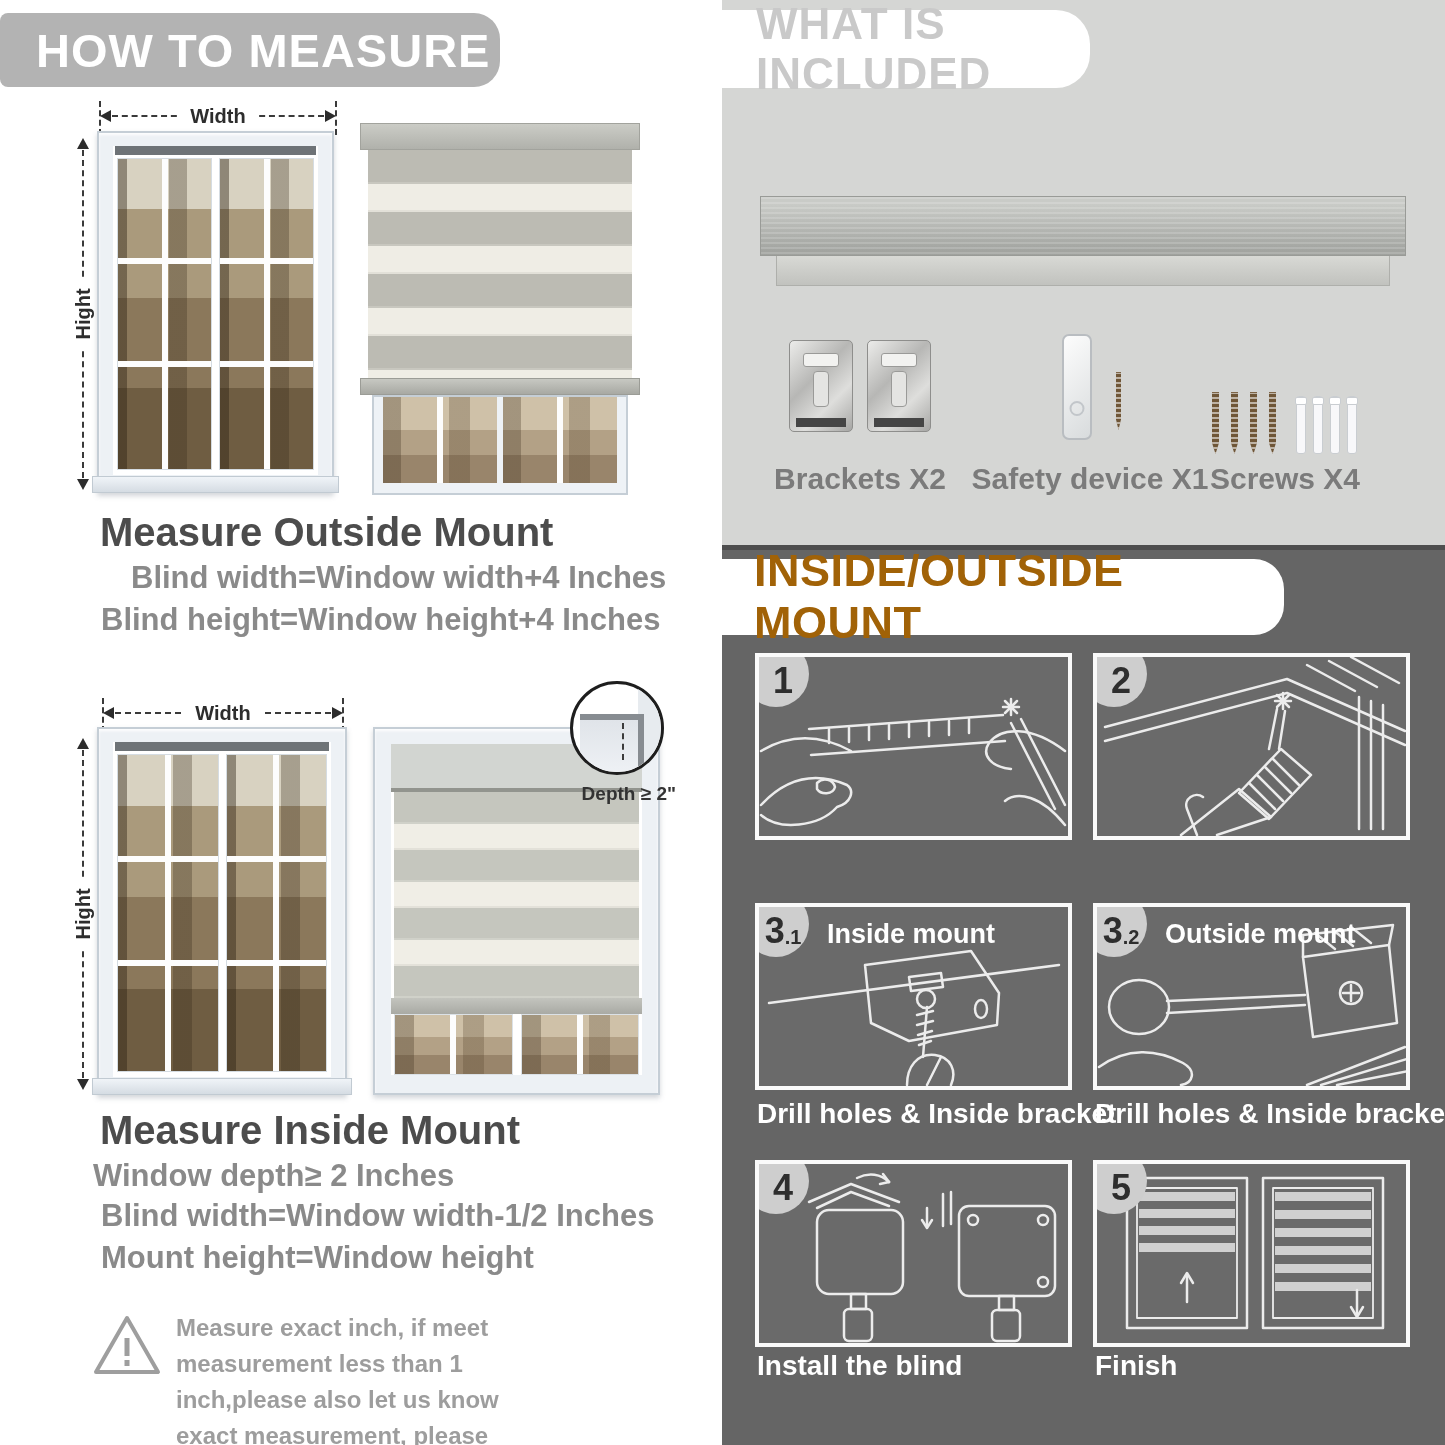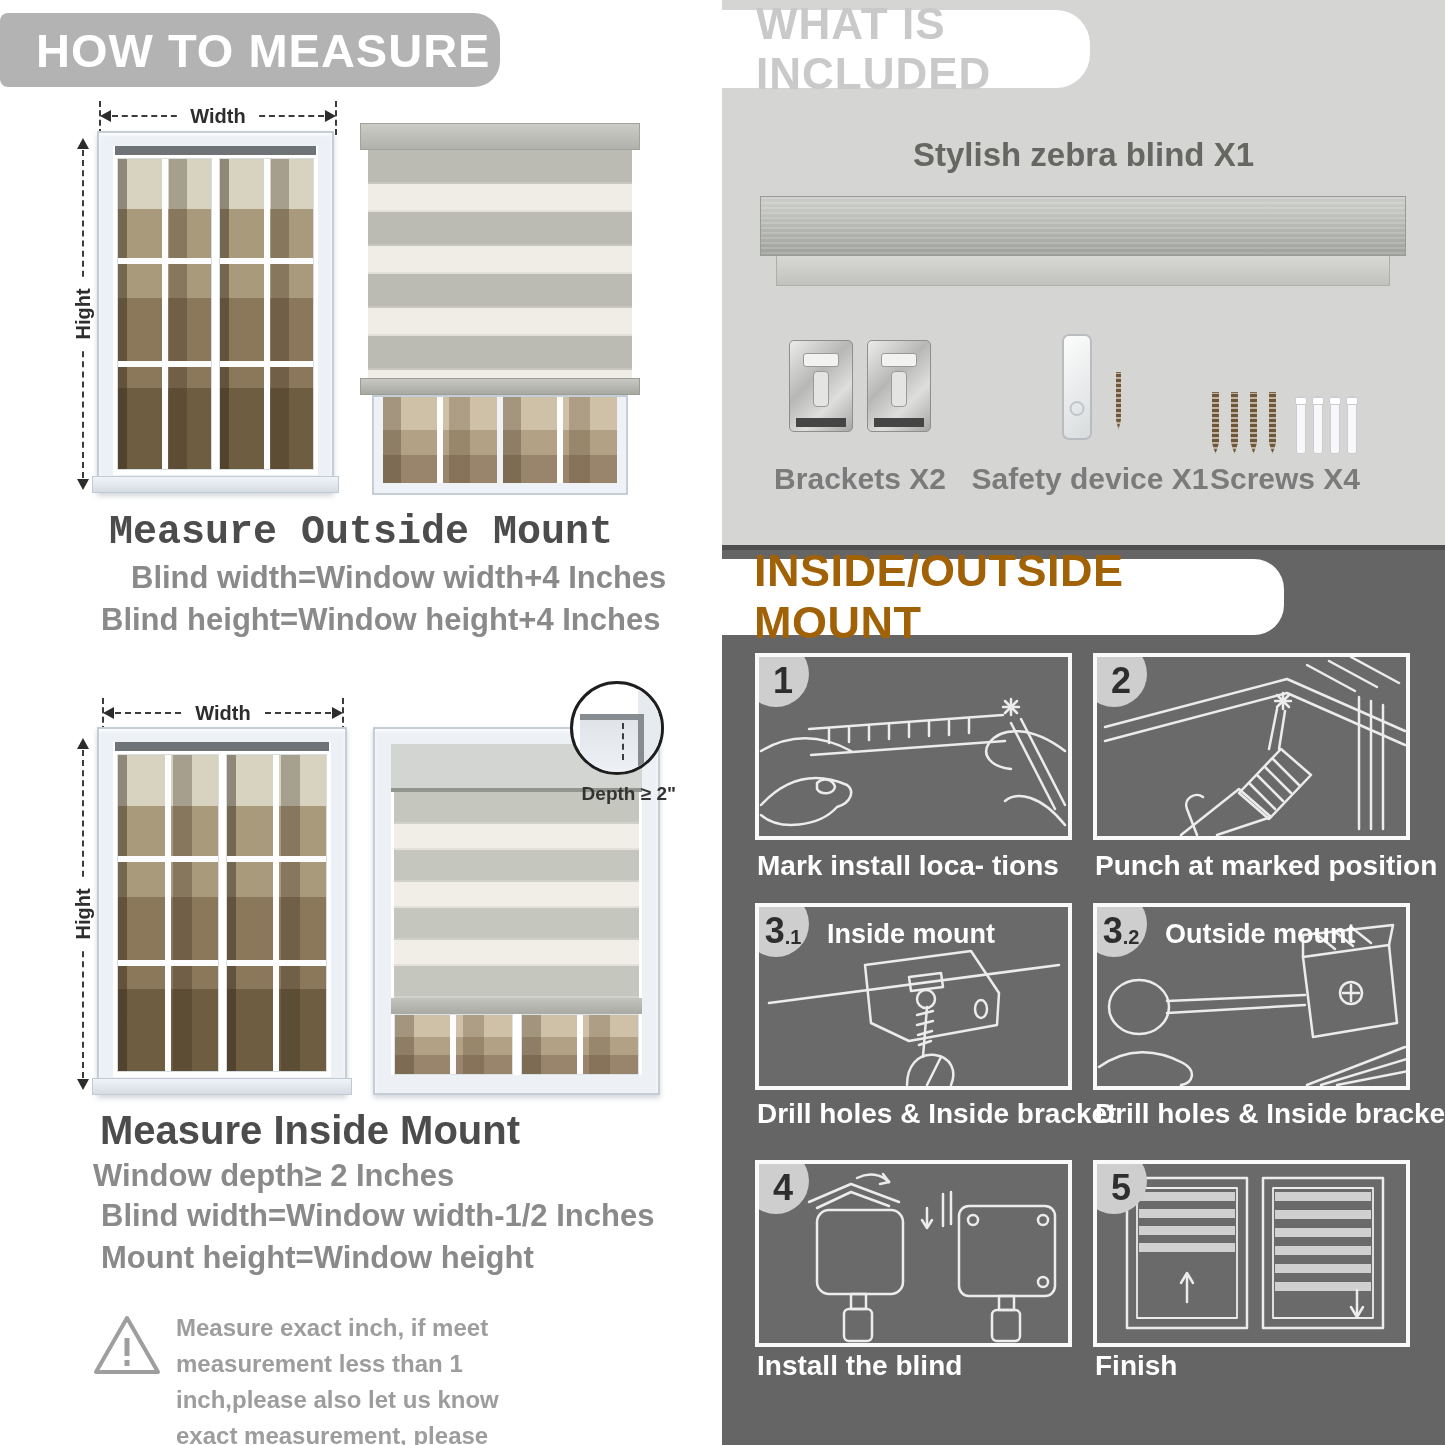--- a/index.html
+++ b/index.html
@@ -193,21 +193,21 @@
       <div class="pane photo2">
           <i class="vline"></i>
         </div>
       <div class="pane photo2">
           <i class="vline"></i>
         </div>
     </div>
   </div>
 </div>
 
-<div class="abs h1g" style="left:109px;top:510px;font-family:Liberation Mono, monospace;">Measure Outside Mount</div>
+<div class="abs h1g" style="left:100px;top:510px;">Measure Outside Mount</div>
 <div class="abs sub" style="left:101px;top:560px;margin-left:30px;">Blind width=Window width+4 Inches</div>
 <div class="abs sub" style="left:101px;top:602px;">Blind height=Window height+4 Inches</div>
 
 <div class="abs dim-w" style="left:103px;top:705px;width:240px;">
   <div class="line"></div>
   <div class="a-l"></div>
   <div class="a-r"></div>
   <div class="tick l"></div>
     <div class="tick r"></div>
   <span class="lab">Width</span>
@@ -275,21 +275,20 @@
   <path d="M35 4 L66 58 L4 58 Z" fill="none" stroke="#9e9e9e" stroke-width="4" stroke-linejoin="round"></path>
   <rect x="32.5" y="24" width="5" height="18" fill="#9e9e9e"></rect>
   <rect x="32.5" y="46" width="5" height="6" fill="#9e9e9e"></rect>
 </svg>
 <div class="abs warn-text" style="left:176px;top:1310px;width:345px;">Measure exact inch, if meet measurement less than 1 inch,please also let us know exact measurement, please do not leave it</div>
 
 <div class="abs included">
   <div class="inc-banner">
     <span>WHAT IS INCLUDED</span>
   </div>
-  <div class="inc-title">Stylish zebra blind X1</div>
 
   <div class="headrail"></div>
   <div class="headrail-strip"></div>
 
   <div class="bracket" style="left:67px;top:340px;">
     <div class="slot"></div>
       <div class="stem"></div>
       <div class="foot"></div>
   </div>
   <div class="bracket" style="left:145px;top:340px;">
@@ -342,21 +341,20 @@
       <path d="M2 94 C36 74 66 80 92 94"></path>
       <path d="M2 148 C30 118 60 116 88 128 C96 134 92 146 78 150 C60 170 20 174 2 158"></path>
       <path d="M58 126 C64 120 74 122 76 130 C74 138 62 138 58 132 Z"></path>
       <path d="M306 94 C272 68 242 70 230 86 C222 98 232 110 252 112"></path>
       <path d="M306 168 C282 138 258 134 246 144"></path>
     </svg>
     <div class="badge">
       <span>1</span>
     </div>
   </div>
-  <div class="caption" style="left:35px;top:300px;">Mark install loca- tions</div>
 
   <div class="panel" style="left:371px;top:103px;">
     <svg class="lineart" width="309" height="179" viewBox="0 0 309 179" fill="none" stroke="#ececec" stroke-width="2.5" stroke-linecap="round" stroke-linejoin="round">
       <path d="M8 70 L190 22 L308 74"></path>
         <path d="M8 84 L190 36 L308 88"></path>
       <path d="M210 8 L258 34"></path>
         <path d="M232 4 L280 30"></path>
         <path d="M254 0 L302 26"></path>
       <path d="M262 40 V172"></path>
         <path d="M274 44 V172"></path>
@@ -372,21 +370,20 @@
         <path d="M160 118 L186 144"></path>
         <path d="M168 110 L194 136"></path>
         <path d="M176 102 L202 128"></path>
       <path d="M84 178 L142 132 L174 160 L120 178"></path>
       <path d="M100 178 L90 152 C86 142 98 134 106 140"></path>
     </svg>
     <div class="badge">
       <span>2</span>
     </div>
   </div>
-  <div class="caption" style="left:373px;top:300px;">Punch at  marked position</div>
 
   <div class="panel" style="left:33px;top:353px;">
     <svg class="lineart" width="309" height="179" viewBox="0 0 309 179" fill="none" stroke="#ececec" stroke-width="2.5" stroke-linecap="round" stroke-linejoin="round">
       <path d="M10 96 L300 58"></path>
       <path d="M106 58 L212 44 L240 86 L238 118 L150 134 L112 116 Z"></path>
       <path d="M150 70 L182 66 L184 80 L152 84 Z"></path>
       <ellipse cx="222" cy="102" rx="6" ry="9"></ellipse>
       <circle cx="167" cy="92" r="9"></circle>
       <path d="M168 100 L164 150"></path>
       <path d="M158 108 L174 104"></path>

